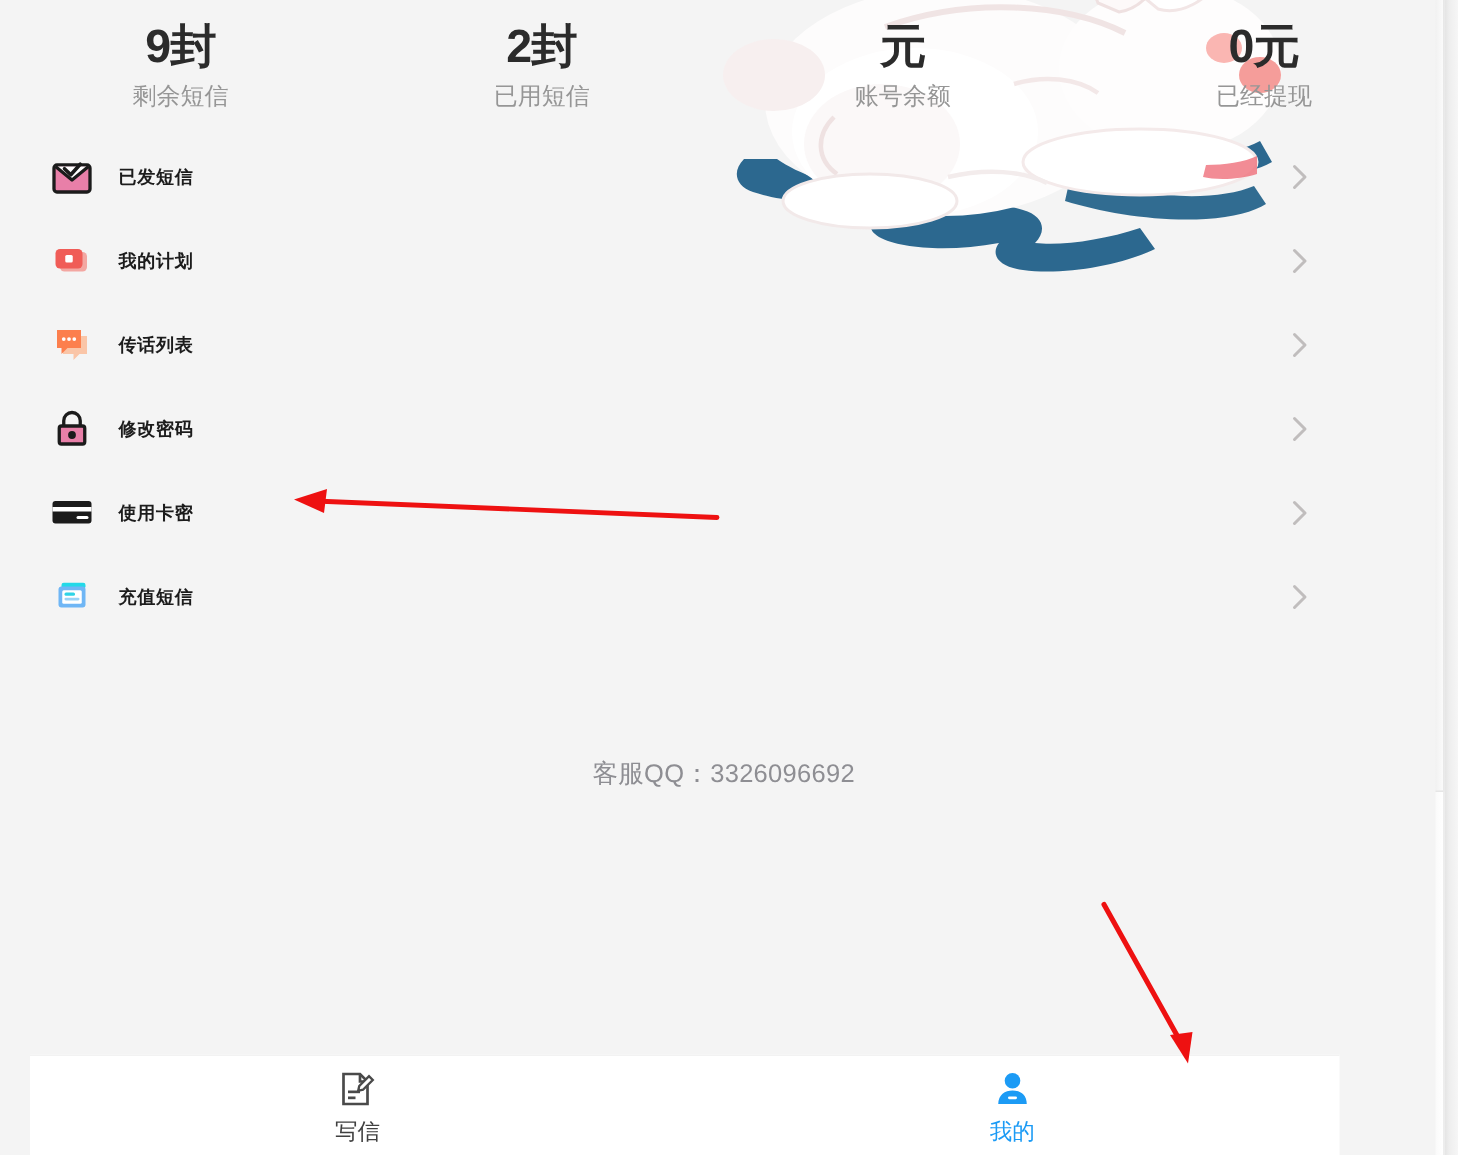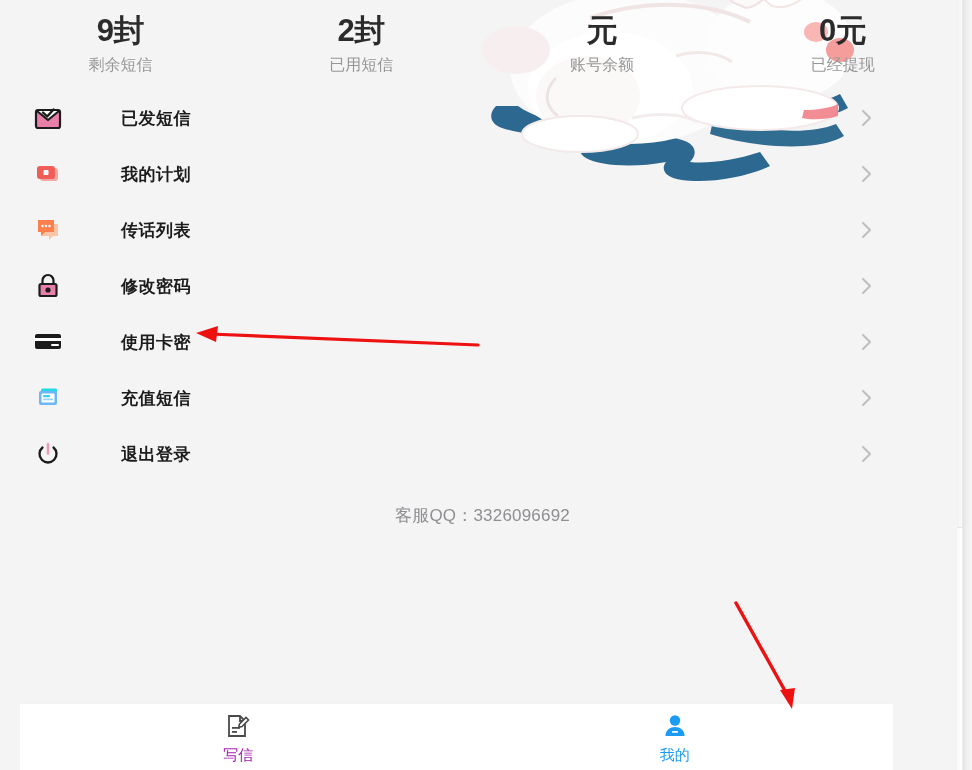--- a/index.html
+++ b/index.html
@@ -105,26 +105,25 @@
   .menu-icon {
     width: 30px; height: 30px;
     flex: 0 0 30px;
     display: flex;
     align-items: center;
     justify-content: center;
     margin-right: 16px;
   }
   .menu-icon svg { display: block; }
   .menu-label {
-    font-size: 17px;
+    font-size: 12px;
     font-weight: bold;
     color: #1c1c1c;
     letter-spacing: 0.5px;
     white-space: nowrap;
-    margin-left: 42px;
   }
   .menu-chevron {
     position: absolute;
     right: 90px;
     top: 50%;
     transform: translateY(-50%);
     width: 12px; height: 20px;
     color: #c0bdbd;
   }
   .menu-chevron svg { display: block; }
@@ -161,21 +160,21 @@
     cursor: pointer;
   }
   .tab-icon {
     width: 28px; height: 28px;
     display: flex; align-items: center; justify-content: center;
   }
   .tab-icon svg { display: block; }
   .tab-label {
     margin-top: 6px;
     font-size: 15px;
-    color: #a21caf;
+    color: #404040;
     line-height: 18px;
     white-space: nowrap;
   }
   .tab.active .tab-label { color: #1c9bf5; }
 
   
   .annotations {
     position: absolute;
     left: 0; top: 0;
     width: 972px; height: 770px;
@@ -348,34 +347,20 @@
         </svg>
       </span>
       <span class="menu-label">充值短信</span>
       <span class="menu-chevron">
         <svg width="12" height="20" viewBox="0 0 12 20">
             <path d="M2 3 L9 10 L2 17" fill="none" stroke="currentColor" stroke-width="2" stroke-linecap="round" stroke-linejoin="round"></path>
           </svg>
       </span>
     </div>
 
-    <div class="menu-item">
-      <span class="menu-icon">
-        <svg width="26" height="26" viewBox="0 0 26 26">
-          <path d="M7.5 6.5 a8.5 8.5 0 1 0 11 0" fill="none" stroke="#1b1b1b" stroke-width="2.3" stroke-linecap="round"></path>
-          <line x1="13" y1="3" x2="13" y2="12.5" stroke="#eb9db5" stroke-width="2.6" stroke-linecap="round"></line>
-        </svg>
-      </span>
-      <span class="menu-label">退出登录</span>
-      <span class="menu-chevron">
-        <svg width="12" height="20" viewBox="0 0 12 20">
-            <path d="M2 3 L9 10 L2 17" fill="none" stroke="currentColor" stroke-width="2" stroke-linecap="round" stroke-linejoin="round"></path>
-          </svg>
-      </span>
-    </div>
 
   </div>
 
   <div class="support">客服QQ：3326096692</div>
 
   <div class="tabbar">
 
     <div class="tab">
       <span class="tab-icon">
         <svg width="26" height="26" viewBox="0 0 26 26">

